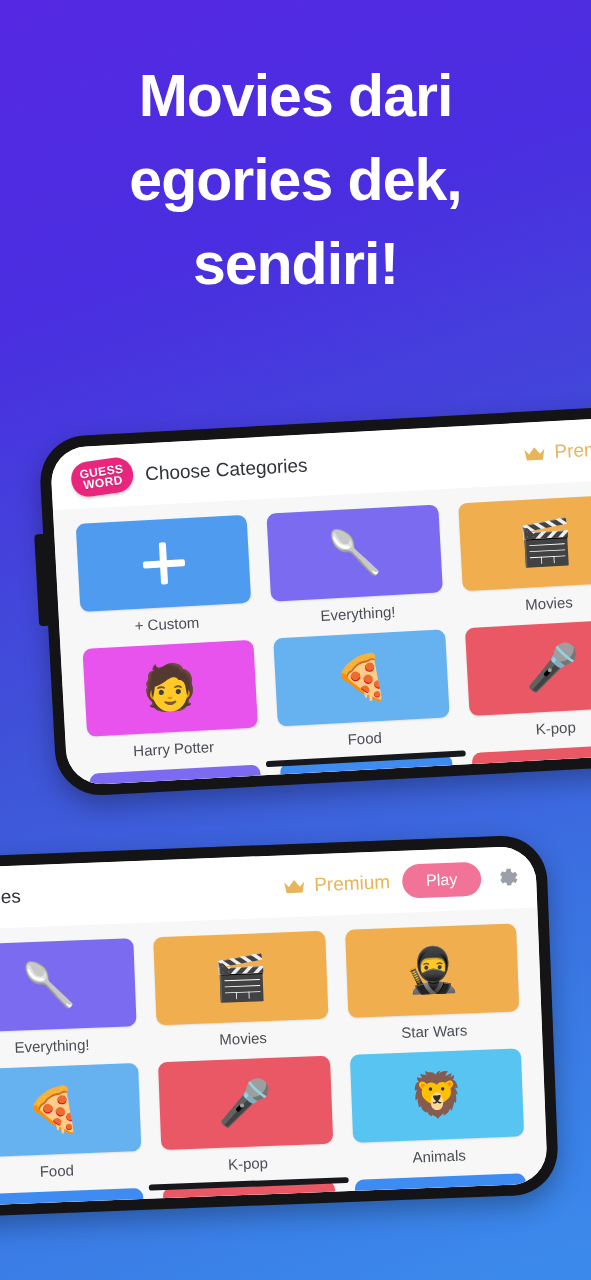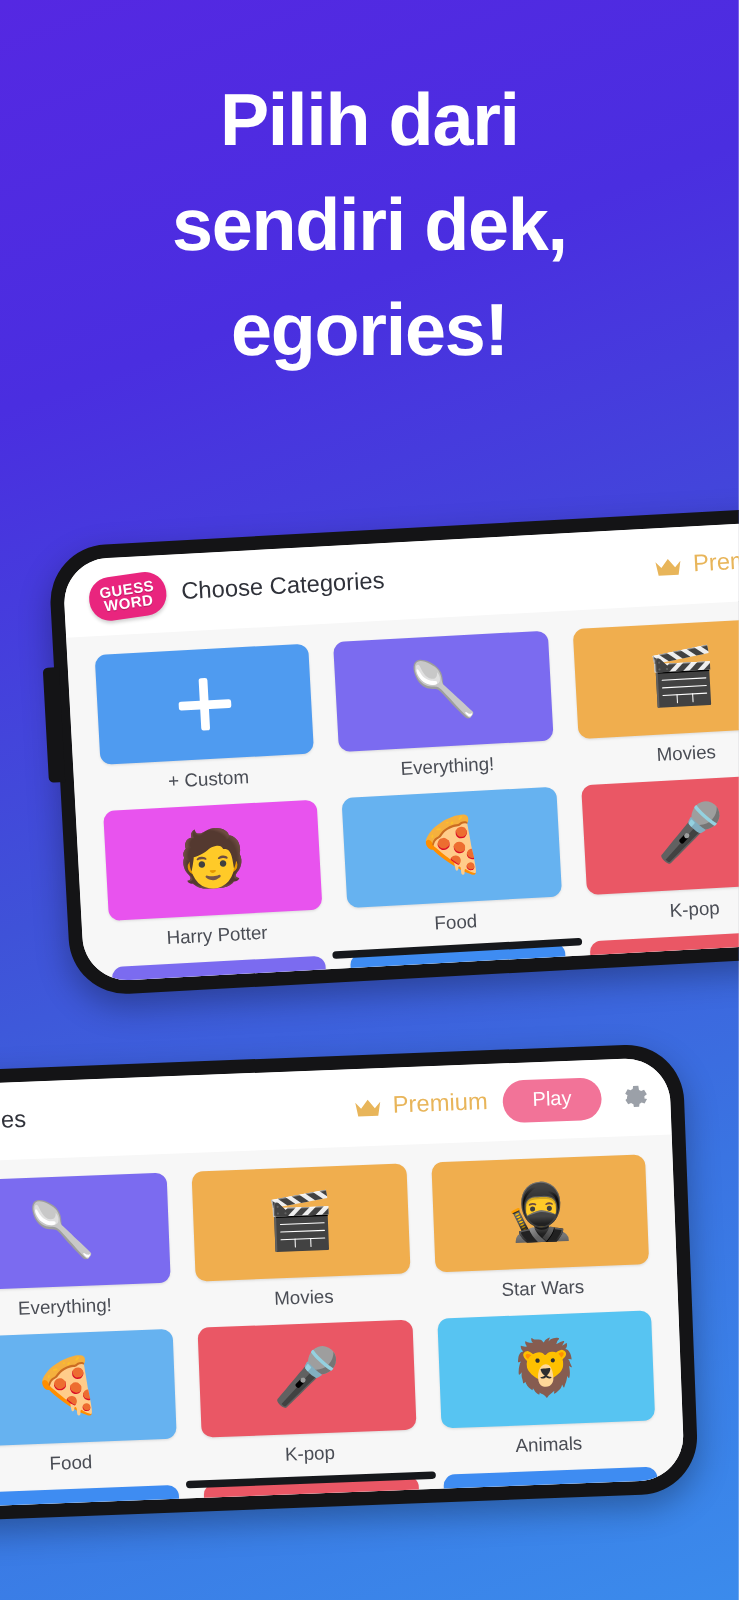--- a/index.html
+++ b/index.html
@@ -129,23 +129,23 @@
     transform:translateX(-50%);
     width:200px; height:6px; border-radius:3px;
     background:#16181C;
     z-index:4;
   }
 </style>
 </head>
 <body>
 
 <h1 class="headline">
-  <span>Pilih dari</span>
-  <span>sendiri dek,</span>
-  <span>egories!</span>
+  <span>Movies dari</span>
+  <span>egories dek,</span>
+  <span>sendiri!</span>
 </h1>
 
 <div class="phone" id="phone-1">
   <div class="side-btn"></div>
   <div class="screen">
 
     <div class="appbar">
       <div class="logo">
         <b>GUESS</b>
         <b>WORD</b>

